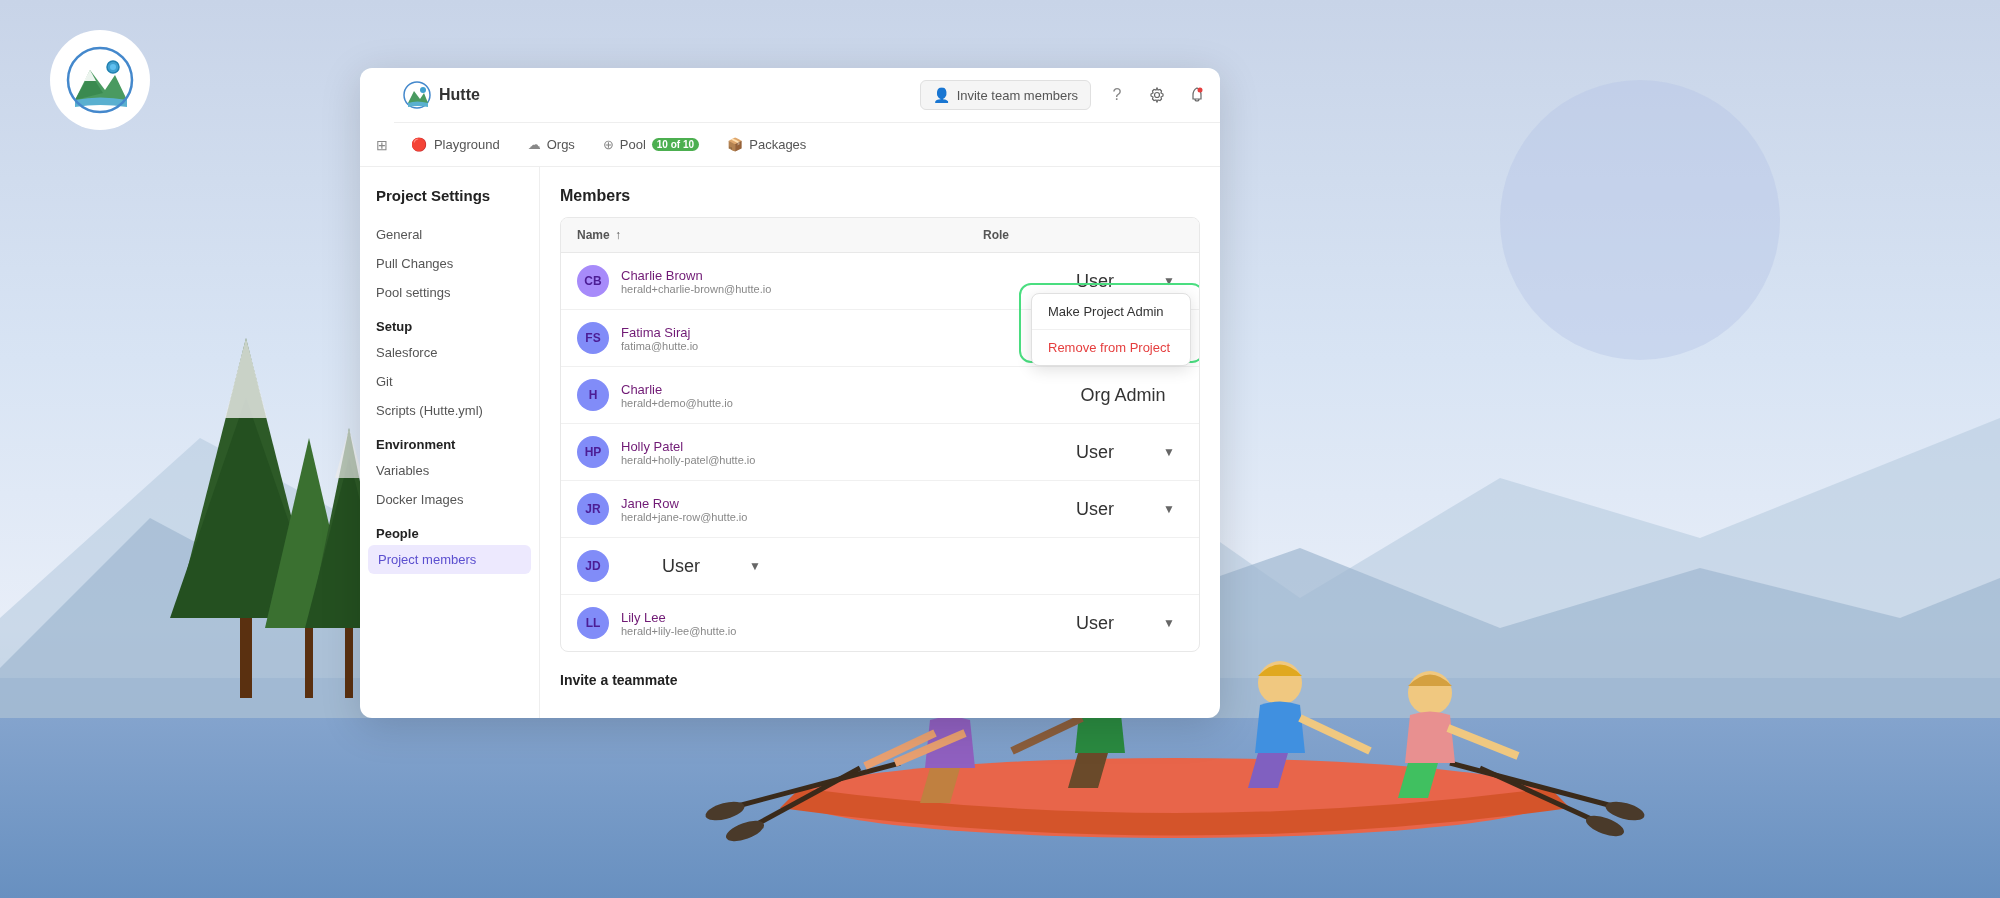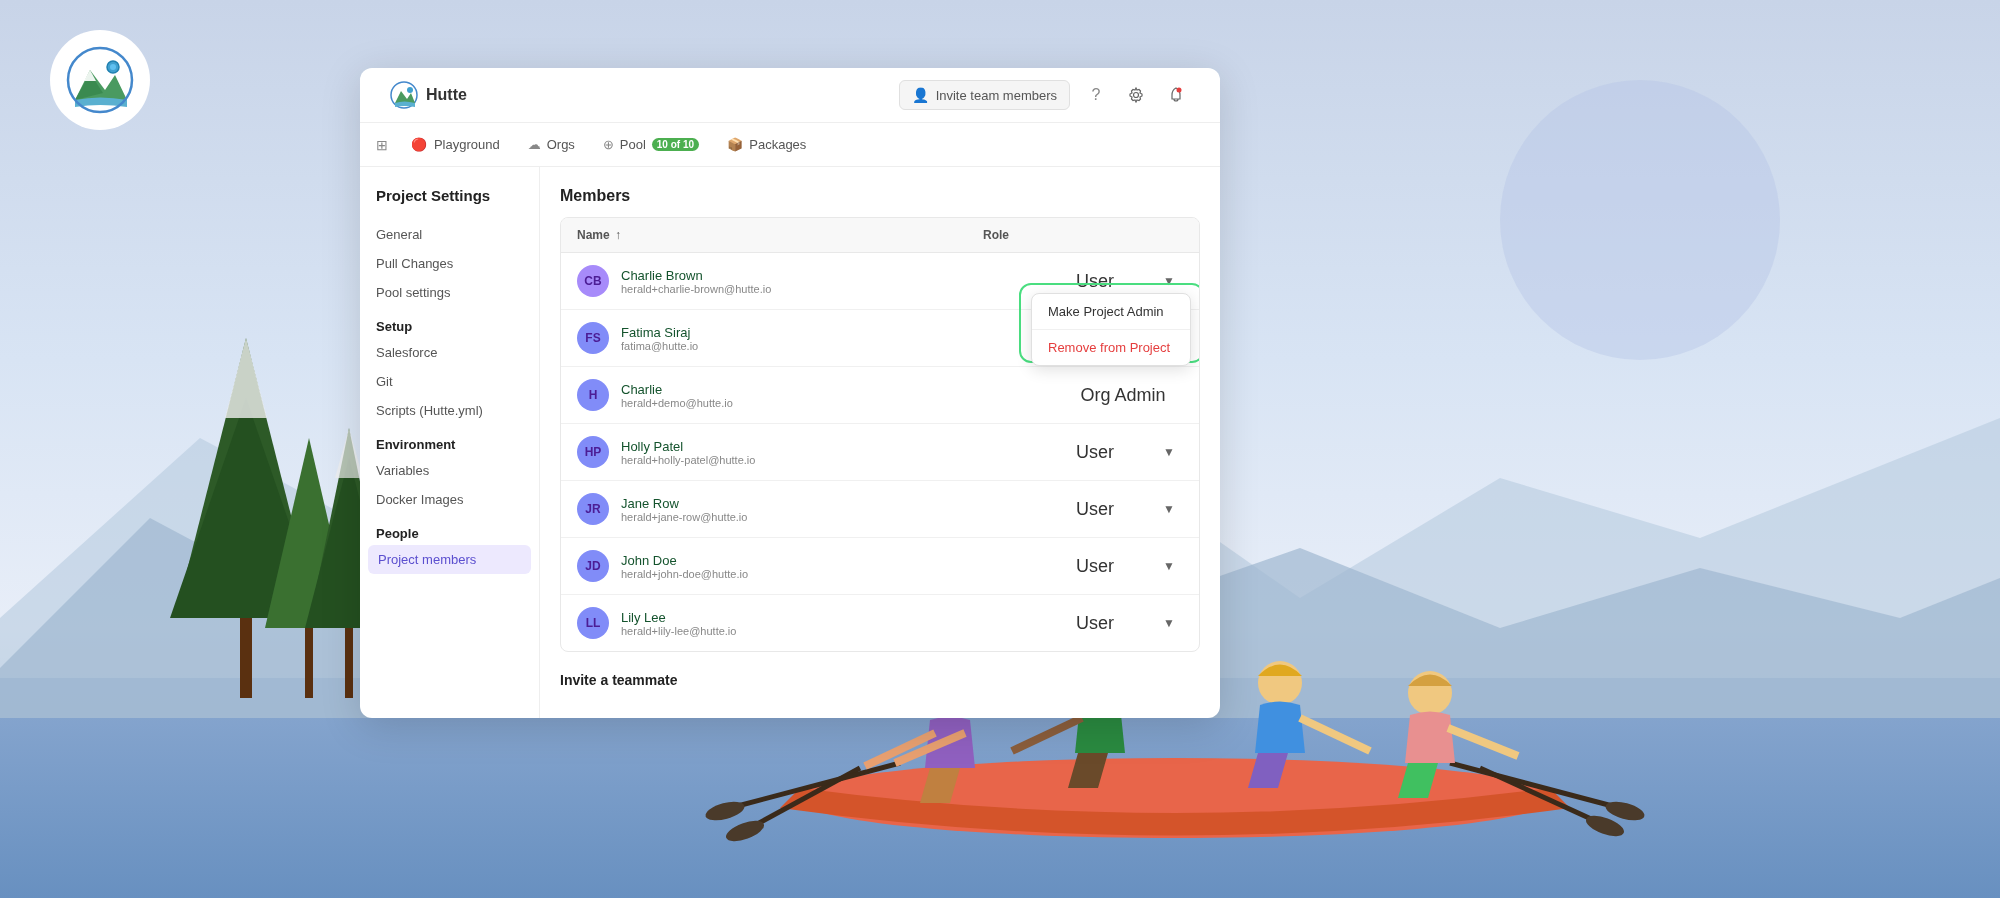--- a/index.html
+++ b/index.html
@@ -64,22 +64,23 @@
       box-shadow: 0 8px 40px rgba(0,0,0,0.15);
       z-index: 20;
       overflow: visible;
     }
 
     
     .top-nav {
       display: flex;
       align-items: center;
       justify-content: space-between;
-      padding: 12px 30px;
+      padding: 12px 9px;
       border-bottom: 1px solid #eee;
+      margin-left: 34px;
     }
 
     .top-nav-left {
       display: flex;
       align-items: center;
       gap: 8px;
     }
 
     .brand-name {
       font-size: 16px;
@@ -266,21 +267,21 @@
       flex-shrink: 0;
     }
 
     .member-info {
       flex: 1;
     }
 
     .member-name {
       font-size: 13px;
       font-weight: 500;
-      color: #14532d;
+      color: #701a75;
     }
 
     .member-email {
       font-size: 11px;
       color: #888;
     }
 
     .member-role {
       width: 120px;
       font-size: 18px;
@@ -600,24 +601,20 @@
           <div class="member-info">
             <div class="member-name">Jane Row</div>
             <div class="member-email">herald+jane-row@hutte.io</div>
           </div>
           <div class="member-role">User</div>
           <div class="role-dropdown">▼</div>
         </div>
 
         <div class="table-row">
           <div class="member-avatar" style="background:#818cf8;">JD</div>
-          <div class="member-info">
-            <div class="member-name">John Doe</div>
-            <div class="member-email">herald+john-doe@hutte.io</div>
-          </div>
           <div class="member-role">User</div>
           <div class="role-dropdown">▼</div>
         </div>
 
         <div class="table-row">
           <div class="member-avatar" style="background:#818cf8;">LL</div>
           <div class="member-info">
             <div class="member-name">Lily Lee</div>
             <div class="member-email">herald+lily-lee@hutte.io</div>
           </div>

